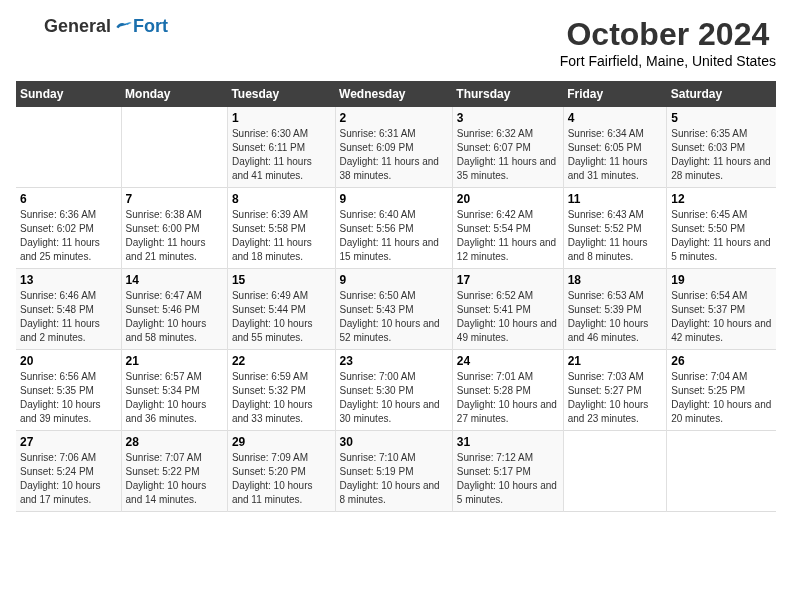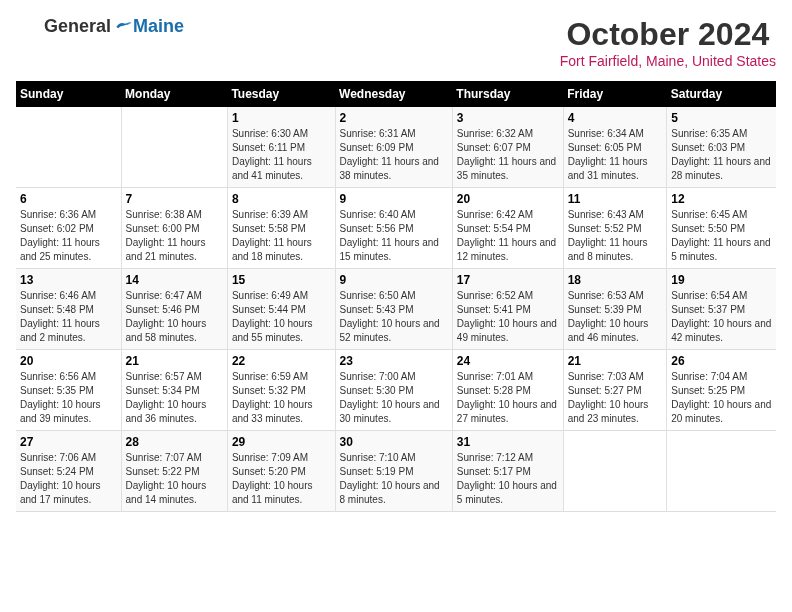--- a/index.html
+++ b/index.html
@@ -44,29 +44,29 @@
     .title-section {
       text-align: center;
     }
     .month-title {
       font-size: 32px;
       font-weight: bold;
       color: #333;
     }
     .location {
       font-size: 14px;
-      color: #be185d;
+      color: #000000;
     }
     table {
       width: 100%;
       border-collapse: collapse;
       font-size: 11px;
     }
     thead tr {
-      background-color: #000000;
+      background-color: #404040;
       color: white;
       padding-left: 12px;
     }
     thead th {
       padding: 6px 4px;
       text-align: left;
       font-size: 12px;
       font-weight: bold;
     }
     tbody tr {
@@ -106,21 +106,21 @@
 <body>
 
 <div class="header">
   <div class="logo">
     <div class="logo-text">
       <span class="logo-general">General</span>
       <svg class="logo-bird" viewBox="0 0 30 20" xmlns="http://www.w3.org/2000/svg">
         <path d="M5,10 Q10,2 18,5 Q22,6 25,3 Q20,8 15,8 Q10,8 8,12 Z" fill="#1a6fad"></path>
         <path d="M18,5 Q26,1 28,4 Q24,5 22,7 Z" fill="#2d8ecf"></path>
       </svg>
-      <span class="logo-blue">Maine</span>
+      <span class="logo-blue">Fort</span>
     </div>
   </div>
   <div class="title-section">
     <div class="month-title">October 2024</div>
     <div class="location">Fort Fairfield, Maine, United States</div>
   </div>
 </div>
 
 <table>
   <thead>

